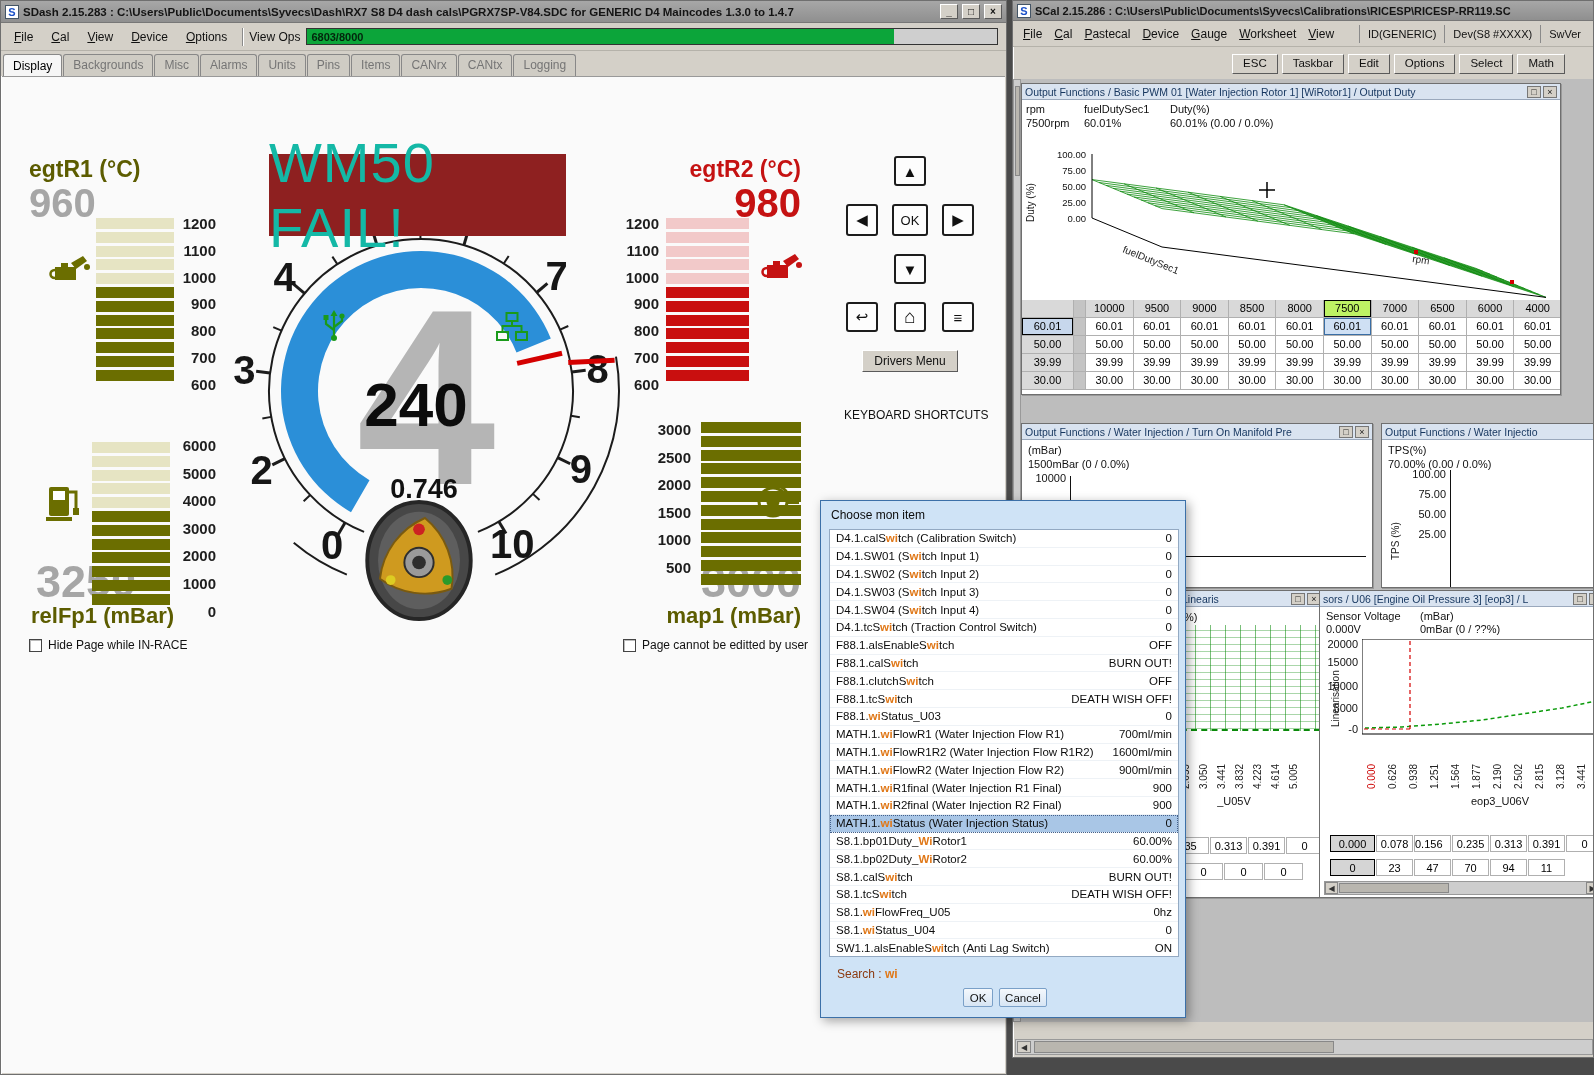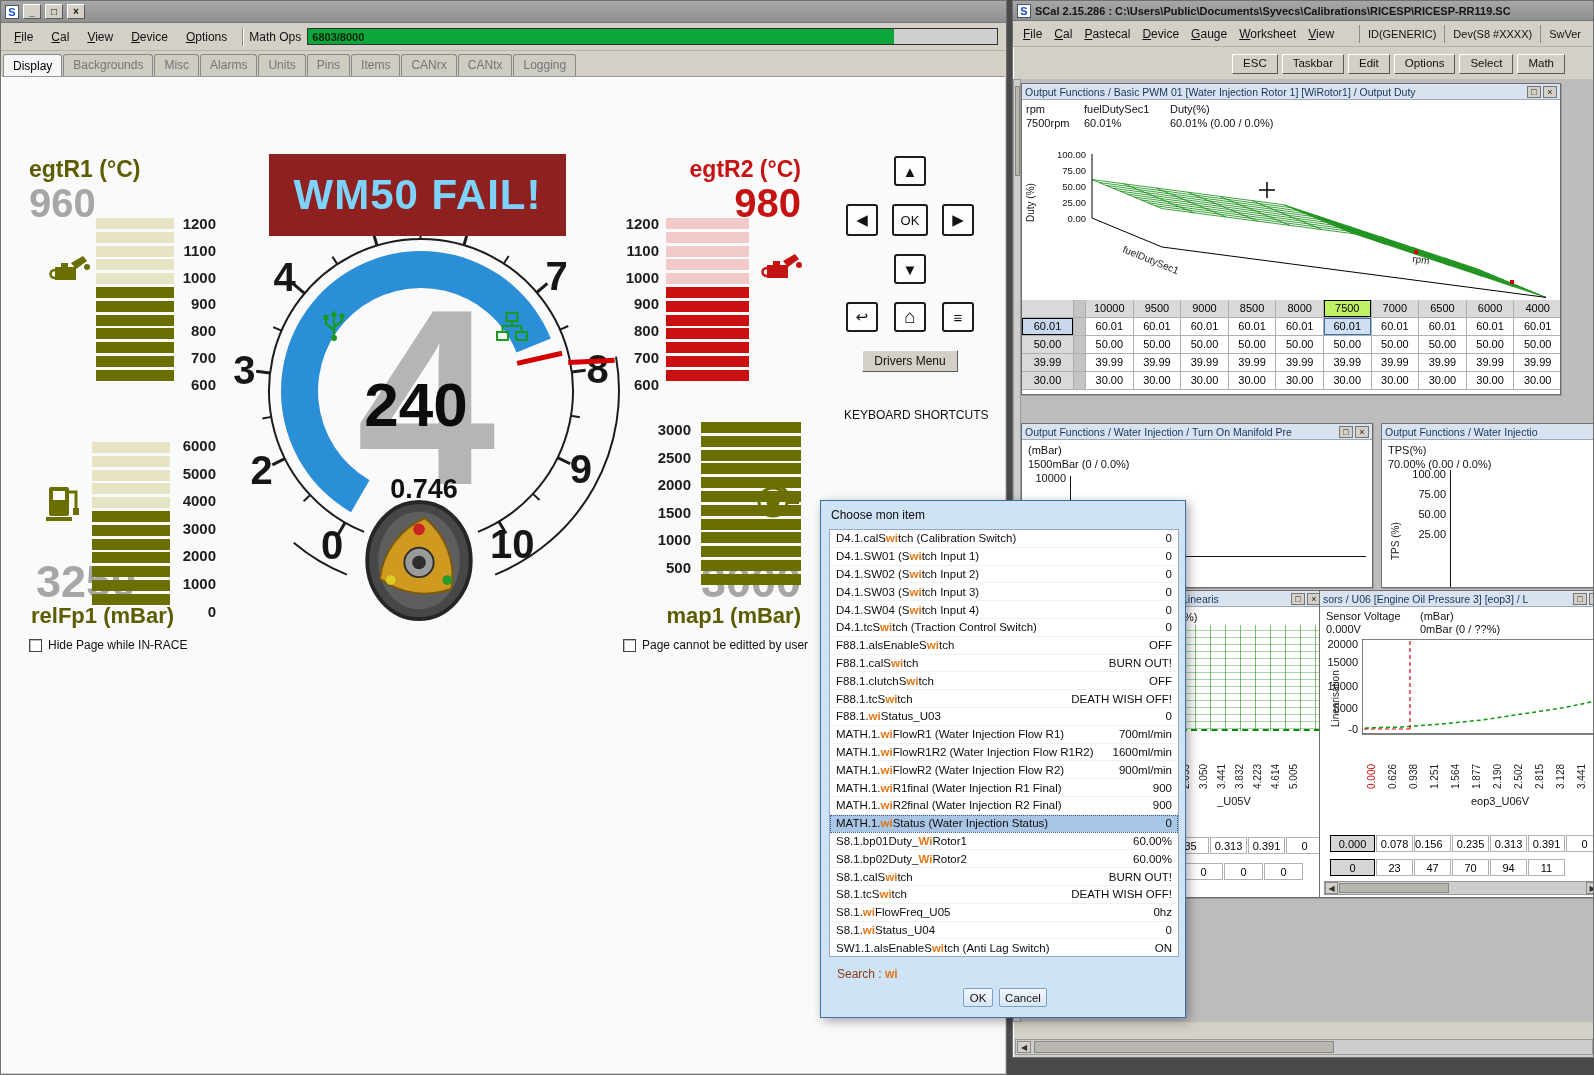--- a/index.html
+++ b/index.html
@@ -23,21 +23,21 @@
   .tabbar{height:25px;display:flex;align-items:flex-end;padding:0 2px;background:#d4d0c8}
   .tab{padding:3px 9px 4px;font-size:12px;border:1px solid #888;border-bottom:none;border-radius:3px 3px 0 0;
     background:#cfccc4;color:#757575;margin-right:1px}
   .tab.active{background:#f6f6f6;color:#000;position:relative;top:1px;padding-top:4px}
   .content{position:absolute;left:1px;top:75px;right:1px;bottom:1px;background:#fafafa;border-top:1px solid #999}
   
   #dash{position:absolute;left:25px;top:153px;width:790px;height:475px}
   .dashtxt{position:absolute;white-space:nowrap}
   .banner{position:absolute;left:243px;top:0;width:297px;height:82px;background:var(--banner-red);
     display:flex;align-items:center;justify-content:center;z-index:5}
-  .bannertext{color:#7dd3fc;font-size:42px;font-weight:bold;letter-spacing:1px}
+  .bannertext{color:#14b8a6;font-size:56px;font-weight:normal;letter-spacing:1px}
   .cbrow{position:absolute;display:flex;align-items:center;gap:6px;font-size:12px;color:#111}
   .cbbox{width:13px;height:13px;background:#fff;border:1px solid #444;box-shadow:inset 1px 1px 0 #bbb}
   .navbtn{position:absolute;width:32px;height:30px;background:#fdfdfd;border:2px solid #1c1c1c;border-radius:3px;
     font-size:15px;display:flex;align-items:center;justify-content:center;color:#111}
   .graybtn{position:absolute;background:#d4d0c8;border:1px solid;border-color:#fff #5a5a5a #5a5a5a #fff;
     font-size:12px;display:flex;align-items:center;justify-content:center;color:#111}
   .shorts{position:absolute;left:843px;top:407px;width:190px;font-size:12px;color:#111;line-height:14px}
   .shorts .sline{padding-left:12px}
   
   .statusfield{font-size:11px;color:#111;border-left:1px solid #8a8a8a;padding:3px 8px;white-space:nowrap}
@@ -82,28 +82,29 @@
   .dlgbtn{position:absolute;height:19px;background:linear-gradient(#f4f8fc,#d7e5f4);border:1px solid #7aa0c8;
     border-radius:2px;font-size:11.5px;display:flex;align-items:center;justify-content:center;color:#111}
   .gl{position:absolute;background:#111}
 </style>
 </head>
 <body>
 
 <div id="sdash" class="win" style="left:0;top:0;width:1007px;height:1075px">
   <div class="titlebar">
     <div class="appicon">S</div>
+    <span class="titletext">SDash 2.15.283  :  C:\Users\Public\Documents\Syvecs\Dash\RX7 S8 D4 dash cals\PGRX7SP-V84.SDC for GENERIC D4 Maincodes 1.3.0 to 1.4.7</span>
     <div class="tbtn">_</div>
     <div class="tbtn">□</div>
     <div class="tbtn">×</div>
   </div>
   <div class="menubar">
     <span id="sdash-menu"><span class="mitem">File</span><span class="mitem">Cal</span><span class="mitem">View</span><span class="mitem">Device</span><span class="mitem">Options</span></span>
     <div class="vsep"></div>
-    <span class="mlabel">Math Ops</span>
+    <span class="mlabel">View Ops</span>
     <div class="progress">
       <div class="pfill" id="pfill" style="width: 85%;"></div>
       <span class="ptext">6803/8000</span>
     </div>
   </div>
   <div class="tabbar" id="sdash-tabs">
       <div class="tab active">Display</div>
       <div class="tab">Backgrounds</div>
       <div class="tab">Misc</div>
       <div class="tab">Alarms</div>

